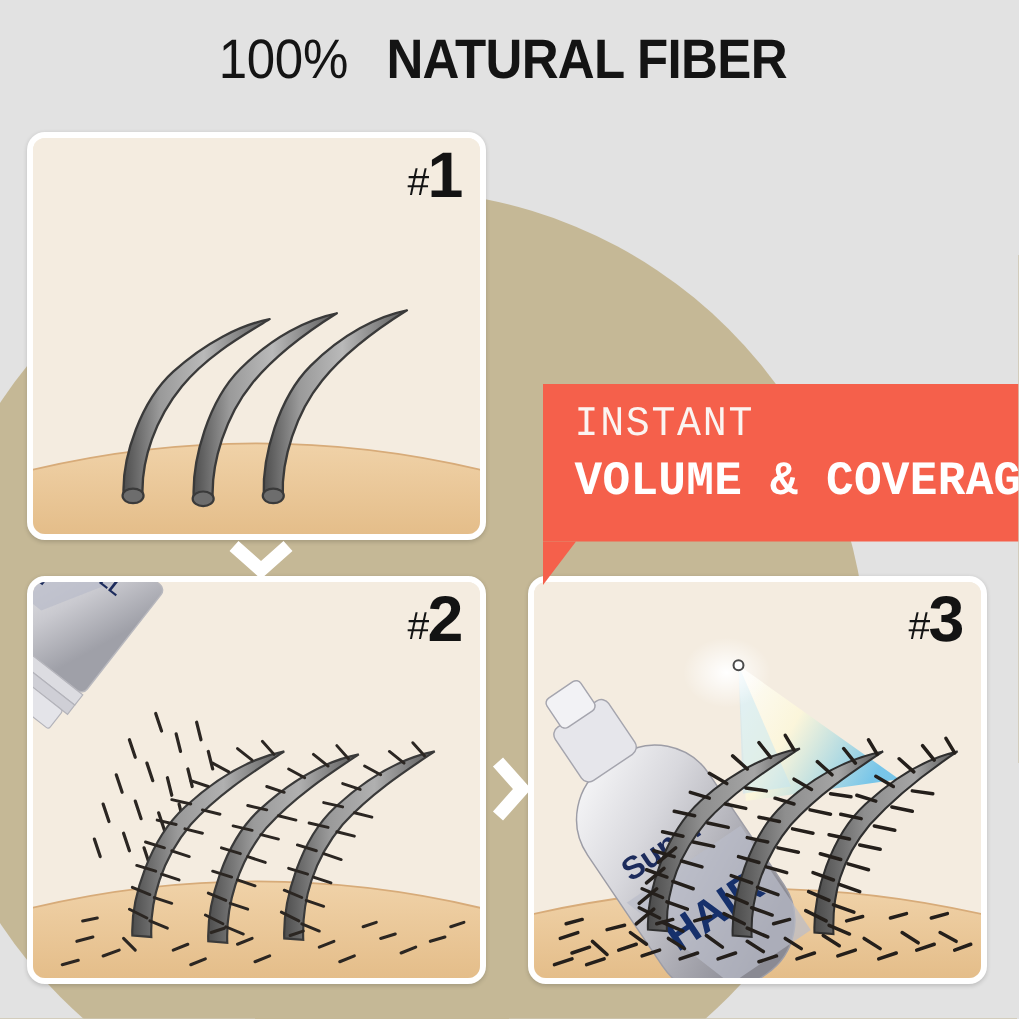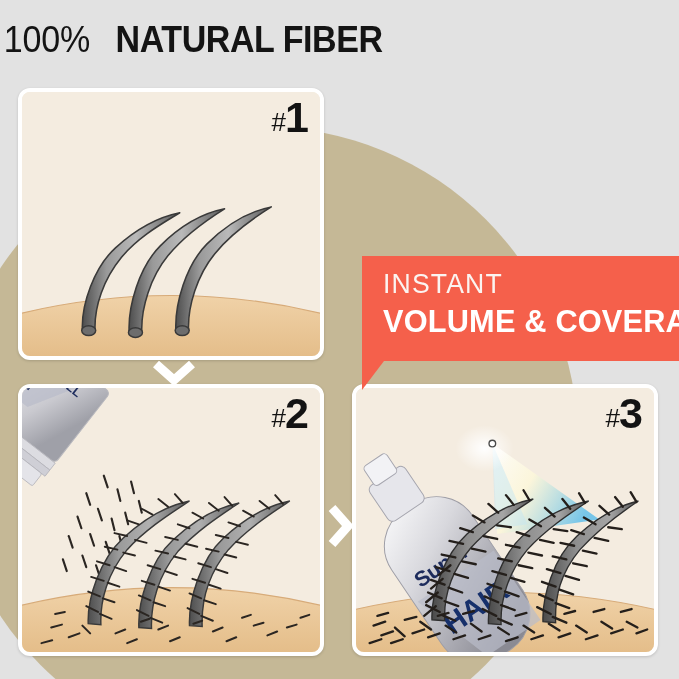--- a/index.html
+++ b/index.html
@@ -19,21 +19,21 @@
     width:630px; height:630px;
     border-radius:50%;
     background:#c5b896;
   }
 
   
   .title{
     position:absolute;
     left:0; top:18px;
     width:679px;
-    text-align:left;
+    text-align:center;
     white-space:nowrap;
     color:#141414;
     font-size:37px;
     letter-spacing:-0.2px;
     line-height:44px;
   }
   .title .light{
     font-weight:300;
     font-stretch:condensed;
     transform:scaleX(.92);
@@ -85,20 +85,21 @@
     letter-spacing:-1px;
   }
 
   
   .callout{
     position:absolute;
     left:362px; top:256px;
     width:317px; height:105px;
     background:#f5604b;
     z-index:6;
+    font-family:Liberation Mono, monospace;
   }
   .callout .tail{
     position:absolute;
     left:0px; bottom:-29px;
     width:0;height:0;
     border-left:22px solid #f5604b;
     border-bottom:29px solid transparent;
   }
   .callout .l1{
     position:absolute;

